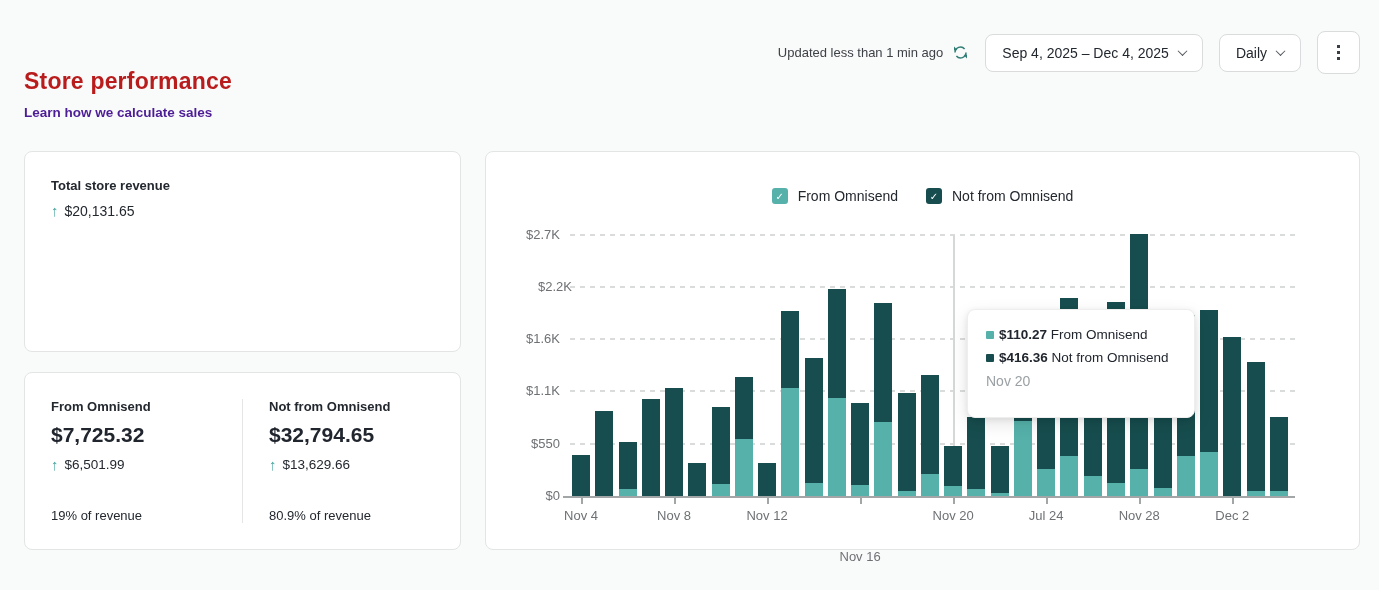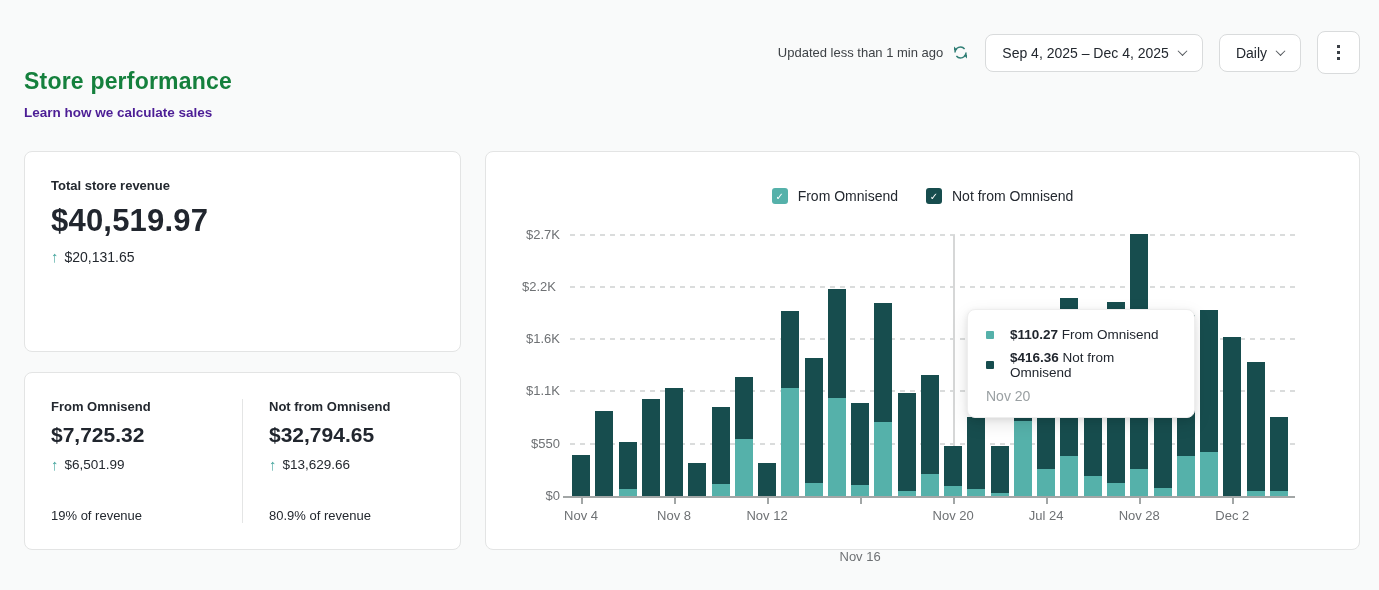--- a/index.html
+++ b/index.html
@@ -21,21 +21,21 @@
     padding:0 16px; font-size:14px; color:#23282f; cursor:pointer;
   }
   .btn.kebab { width:43px; height:43px; justify-content:center; padding:0; }
   .chev {
     width:7px; height:7px; border-right:1.6px solid #53575c; border-bottom:1.6px solid #53575c;
     transform:rotate(45deg) translate(-1px,-1px); display:inline-block;
   }
   .kebab-icon { display:flex; flex-direction:column; gap:3px; }
   .kebab-icon i { width:3px; height:3px; background:#3a3f45; display:block; }
   .header { padding:6px 24px 0 24px; }
-  .page-title { font-size:23px; font-weight:700; color:#15803d; letter-spacing:.2px; }
+  .page-title { font-size:23px; font-weight:700; color:#b91c1c; letter-spacing:.2px; }
   .calc-link { display:inline-block; margin-top:10px; font-size:13.5px; color:#4c1d95; font-weight:600; cursor:pointer; }
   .main { display:flex; gap:24px; padding:30px 19px 0 24px; align-items:flex-start; }
   .left-col { width:437px; display:flex; flex-direction:column; gap:20px; flex:none;border-radius:24px; }
   .card {
     background:#fff; border:1px solid #e3e4e4; border-radius:8px;
   }
   .card.total { height:201px; padding:26px; }
   .card-label { font-size:13px; font-weight:600; color:#23282f; }
   .big-number { font-size:31px; font-weight:700; margin-top:10px; letter-spacing:.2px; color:#21262e; }
   .delta { margin-top:9px; font-size:14px; color:#23282f; display:flex; align-items:center; gap:6px; }
@@ -62,21 +62,21 @@
   .xlab { position:absolute; width:60px; text-align:center; font-size:13px; color:#6e7174; }
   .xtick { position:absolute; width:2px; height:6px; background:#a2a6a6; }
   .bar-seg { position:absolute; }
   .hover-line { position:absolute; width:1.5px; background:#d6d7d7; z-index:1; }
   .bar-seg { z-index:2; }
   .tooltip {
     position:absolute; z-index:5; background:#fff; border:1px solid #eeeeee; border-radius:8px;
     box-shadow:0 2px 6px rgba(0,0,0,.08), 0 6px 18px rgba(0,0,0,.10);
     width:228px; height:109px; padding:17px 18px;
   }
-  .tt-row { display:flex; align-items:center; gap:16px; font-size:13.5px; color:#21262e; margin-bottom:8px; }
+  .tt-row { display:flex; align-items:center; gap:5px; font-size:13.5px; color:#21262e; margin-bottom:8px; }
   .tt-swatch { width:8px; height:8px; border-radius:1px; flex:none; }
   .tt-val { font-weight:600; }
   .tt-date { font-size:14px; color:#9aa0a3; margin-top:8px; }
 </style>
 </head>
 <body>
 
 <div class="topbar">
   <div class="updated-wrap">
     <span class="updated-text">Updated less than 1 min ago</span>
@@ -108,21 +108,20 @@
 
 <div class="header">
   <div class="page-title">Store performance</div>
   <a class="calc-link">Learn how we calculate sales</a>
 </div>
 
 <div class="main">
   <div class="left-col">
     <div class="card total">
       <div class="card-label">Total store revenue</div>
-      <div class="big-number">$40,519.97</div>
       <div class="delta">
         <span class="up-arrow">↑</span>
         <span>$20,131.65</span>
       </div>
     </div>
 
     <div class="card split">
       <div class="split-col">
         <div class="card-label">From Omnisend</div>
         <div class="num">$7,725.32</div>
@@ -160,21 +159,21 @@
     <div class="plot" id="plot">
         <div class="axisline" style="left: 77px; top: 344px; width: 732.06px;"></div>
         <div class="ylab" style="left: 24px; top: 336px;">$0</div>
         <div class="gridline" style="left: 84px; top: 290.73px; width: 725.06px;"></div>
         <div class="ylab" style="left: 24px; top: 283.73px;">$550</div>
         <div class="gridline" style="left: 84px; top: 238.46px; width: 725.06px;"></div>
         <div class="ylab" style="left: 24px; top: 231.46px;">$1.1K</div>
         <div class="gridline" style="left: 84px; top: 186.19px; width: 725.06px;"></div>
         <div class="ylab" style="left: 24px; top: 179.19px;">$1.6K</div>
         <div class="gridline" style="left: 84px; top: 133.92px; width: 725.06px;"></div>
-        <div class="ylab" style="left: 20px; top: 126.92px;">$2.2K</div>
+        <div class="ylab" style="left: 36px; top: 126.92px;">$2.2K</div>
         <div class="gridline" style="left: 84px; top: 81.65px; width: 725.06px;"></div>
         <div class="ylab" style="left: 24px; top: 74.65px;">$2.7K</div>
         <div class="hover-line" style="left: 467.16px; top: 82.65px; height: 261.35px;"></div>
         <div class="bar-seg" style="left: 86px; top: 302.849px; width: 18px; height: 41.1507px; background: rgb(23, 77, 78);"></div>
         <div class="xtick" style="left: 95px; top: 346px;"></div>
         <div class="xlab" style="left: 65px; top: 356px;">Nov 4</div>
         <div class="bar-seg" style="left: 109.26px; top: 259.418px; width: 18px; height: 84.5824px; background: rgb(23, 77, 78);"></div>
         <div class="bar-seg" style="left: 132.52px; top: 336.682px; width: 18px; height: 7.3178px; background: rgb(85, 177, 170);"></div>
         <div class="bar-seg" style="left: 132.52px; top: 289.544px; width: 18px; height: 47.138px; background: rgb(23, 77, 78);"></div>
         <div class="bar-seg" style="left: 155.78px; top: 246.588px; width: 18px; height: 97.4123px; background: rgb(23, 77, 78);"></div>

